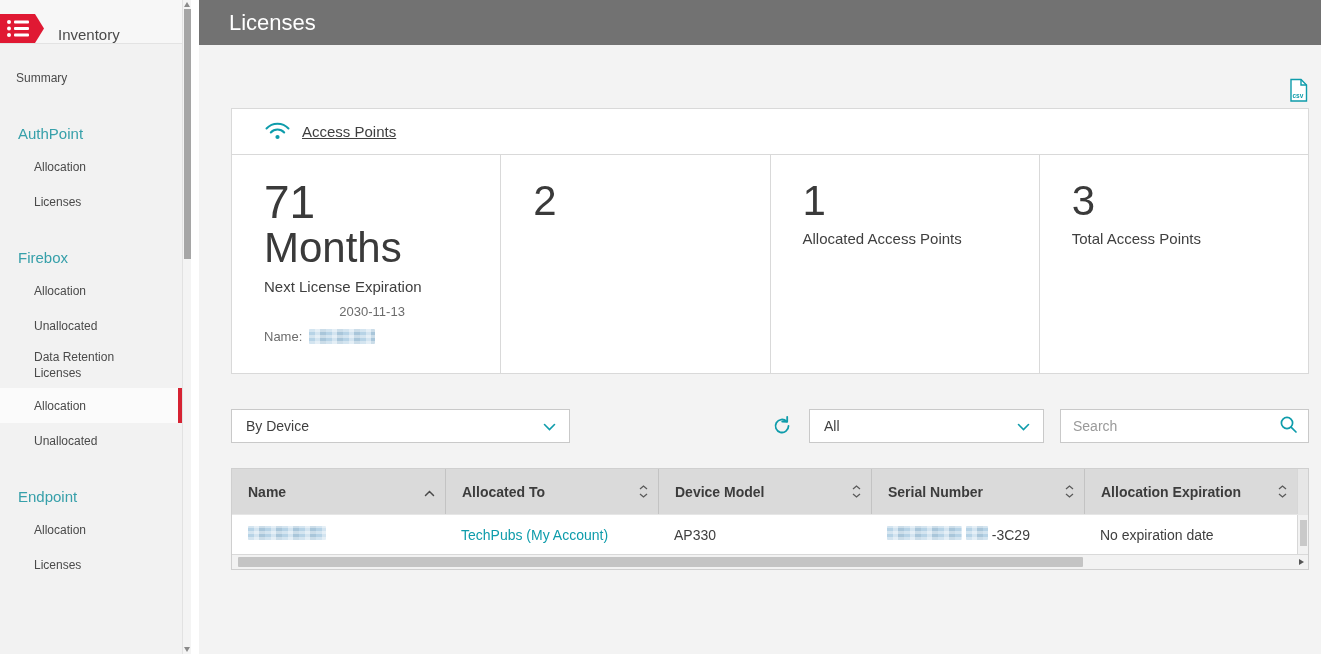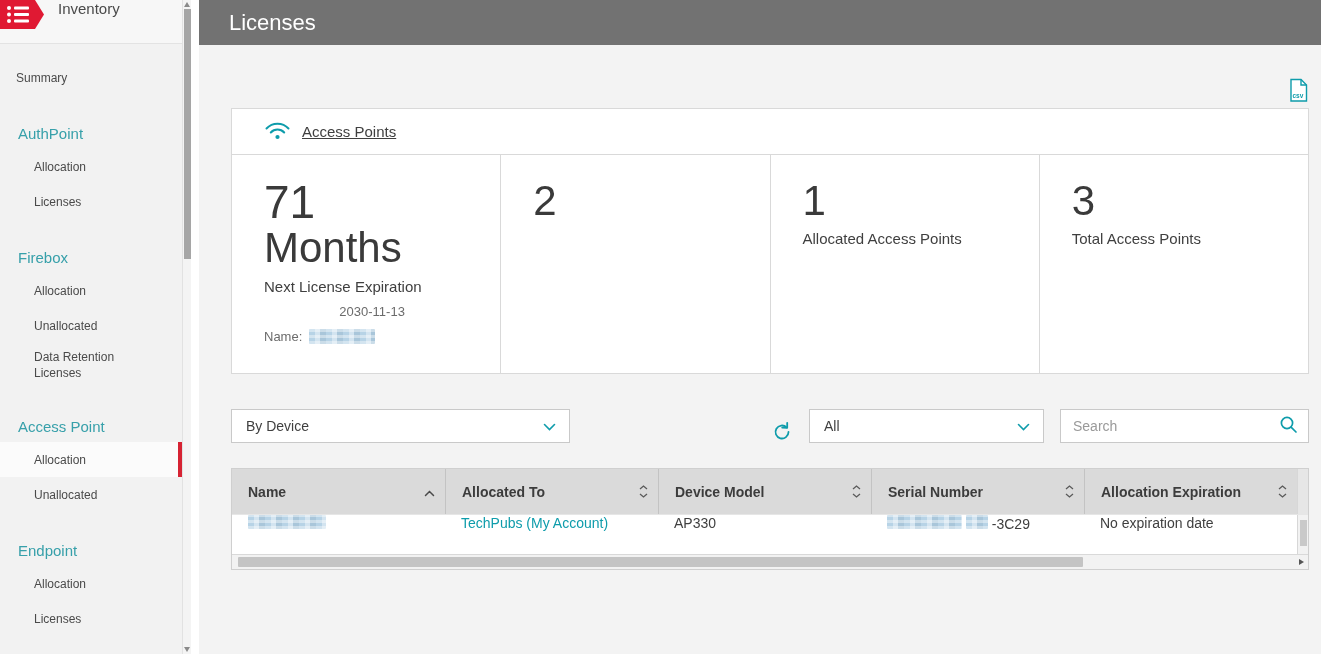--- a/index.html
+++ b/index.html
@@ -3,21 +3,21 @@
 <meta charset="utf-8">
 <style>
   * { margin:0; padding:0; box-sizing:border-box; }
   html,body { width:1321px; height:654px; background:#fff; font-family:"Liberation Sans",sans-serif; overflow:hidden; }
 
   .app { display:flex; width:1321px; height:654px; overflow:hidden; }
 
   
   .sidebar-wrap { width:199px; display:flex; background:#fff; flex-shrink:0; }
   .sidebar { width:182px; background:#f2f2f2; display:flex; flex-direction:column; overflow:hidden; }
-  .sb-header { height:44px; background:#f7f7f7; border-bottom:1px solid #e3e3e3; display:flex; align-items:flex-start; }
+  .sb-header { height:44px; background:#f7f7f7; border-bottom:1px solid #e3e3e3; display:flex; align-items:flex-end; }
   .inv-icon { width:44px; height:29px; flex-shrink:0; }
   .sb-title { font-size:15px; color:#4a4a4a; margin-left:14px; }
   .sb-item { min-height:35px; display:flex; align-items:center; padding-left:16px; font-size:12px; color:#4a4a4a; cursor:pointer; }
   .sb-item.first { margin-top:16px; }
   .sb-section { margin-top:22px; height:32px; display:flex; align-items:center; padding-left:18px; font-size:15px; color:#37a0aa; }
   .sb-sub { padding-left:34px; }
   .sb-sub.wrap { padding:7px 34px 7px 34px; line-height:1.3; align-items:flex-start; }
   .sb-sub.selected { background:#fbfbfb; border-right:4px solid #d62333; }
 
   .sb-scrollbar { width:9px; background:#f4f4f4; border-left:1px solid #e2e2e2; position:relative; flex-shrink:0; }
@@ -52,36 +52,36 @@
     background:
       repeating-linear-gradient(0deg, rgba(255,255,255,.4) 0 3px, rgba(0,0,0,0) 3px 6px),
       repeating-linear-gradient(90deg, #b7d3e6 0 6px, #d3e4f0 6px 11px, #a9c6da 11px 17px);
   }
   .redact.w66 { width:66px; }
   .redact.w78 { width:78px; height:14px; }
   .redact.w75 { width:75px; height:14px; }
   .redact.w22 { width:22px; height:14px; }
 
   
-  .toolbar { display:flex; align-items:flex-end; margin-top:35px; }
+  .toolbar { display:flex; align-items:center; margin-top:35px; }
   .select { height:34px; border:1px solid #c9c9c9; background:#fff; display:flex; align-items:center; justify-content:space-between; padding:0 13px 0 14px; font-size:14px; color:#3f3f3f; cursor:pointer; }
   .sel-group { width:339px; margin-right:auto; }
   .refresh-btn { margin-right:16px; cursor:pointer; display:inline-flex; }
   .sel-filter { width:235px; margin-right:16px; }
   .search-box { width:249px; height:34px; border:1px solid #c9c9c9; background:#fff; display:flex; align-items:center; padding:0 10px 0 12px; }
   .search-box input { border:none; outline:none; flex:1; font-size:14px; color:#444; font-family:"Liberation Sans",sans-serif; background:transparent; min-width:0; }
   .search-box input::placeholder { color:#9a9a9a; }
 
   
   .table { margin-top:25px; border:1px solid #cfcfcf; background:#fff; }
   .thead { display:flex; height:45px; background:#dadada; }
   .th { width:213px; display:flex; align-items:center; justify-content:space-between; padding:0 10px 0 16px; font-size:14px; font-weight:600; color:#3c3c3c; border-left:1px solid #c3c3c3; cursor:pointer; }
   .th:first-child { border-left:none; }
   .sort-both { display:flex; flex-direction:column; gap:3px; align-items:center; }
-  .trow { display:flex; height:40px; background:#fff; border-top:1px solid #e6e6e6; }
+  .trow { display:flex; height:40px; background:#fff; border-top:1px solid #e6e6e6; align-items:center; }
   .td { width:213px; padding:0 10px 0 16px; font-size:14px; color:#3f3f3f; white-space:nowrap; overflow:hidden; }
   .td a { color:#0e9cab; text-decoration:none; cursor:pointer; }
   .gutter { flex:1; height:100%; background:#f2f2f2; border-left:1px solid #d7d7d7; position:relative; }
   .gutter.head { background:#e6e6e6; }
   .g-thumb { position:absolute; top:5px; left:2px; width:7px; height:26px; background:#c9c9c9; }
 
   .hscroll { height:15px; background:#f2f2f2; border-top:1px solid #d9d9d9; position:relative; }
   .h-thumb { position:absolute; left:6px; top:2px; height:10px; width:845px; background:#c4c4c4; border-radius:1px; }
   .h-arrow-r { position:absolute; right:4px; top:4px; width:0; height:0; border-top:3.5px solid transparent; border-bottom:3.5px solid transparent; border-left:5px solid #555; }
 </style>
@@ -127,23 +127,20 @@
       <div class="sb-item sb-sub">
           <span>Allocation</span>
         </div>
       <div class="sb-item sb-sub">
           <span>Unallocated</span>
         </div>
       <div class="sb-item sb-sub wrap">
           <span>Data Retention Licenses</span>
         </div>
 
-      <div class="sb-section">
-          <span>Access Point</span>
-        </div>
       <div class="sb-item sb-sub selected">
           <span>Allocation</span>
         </div>
       <div class="sb-item sb-sub">
           <span>Unallocated</span>
         </div>
 
       <div class="sb-section">
           <span>Endpoint</span>
         </div>

